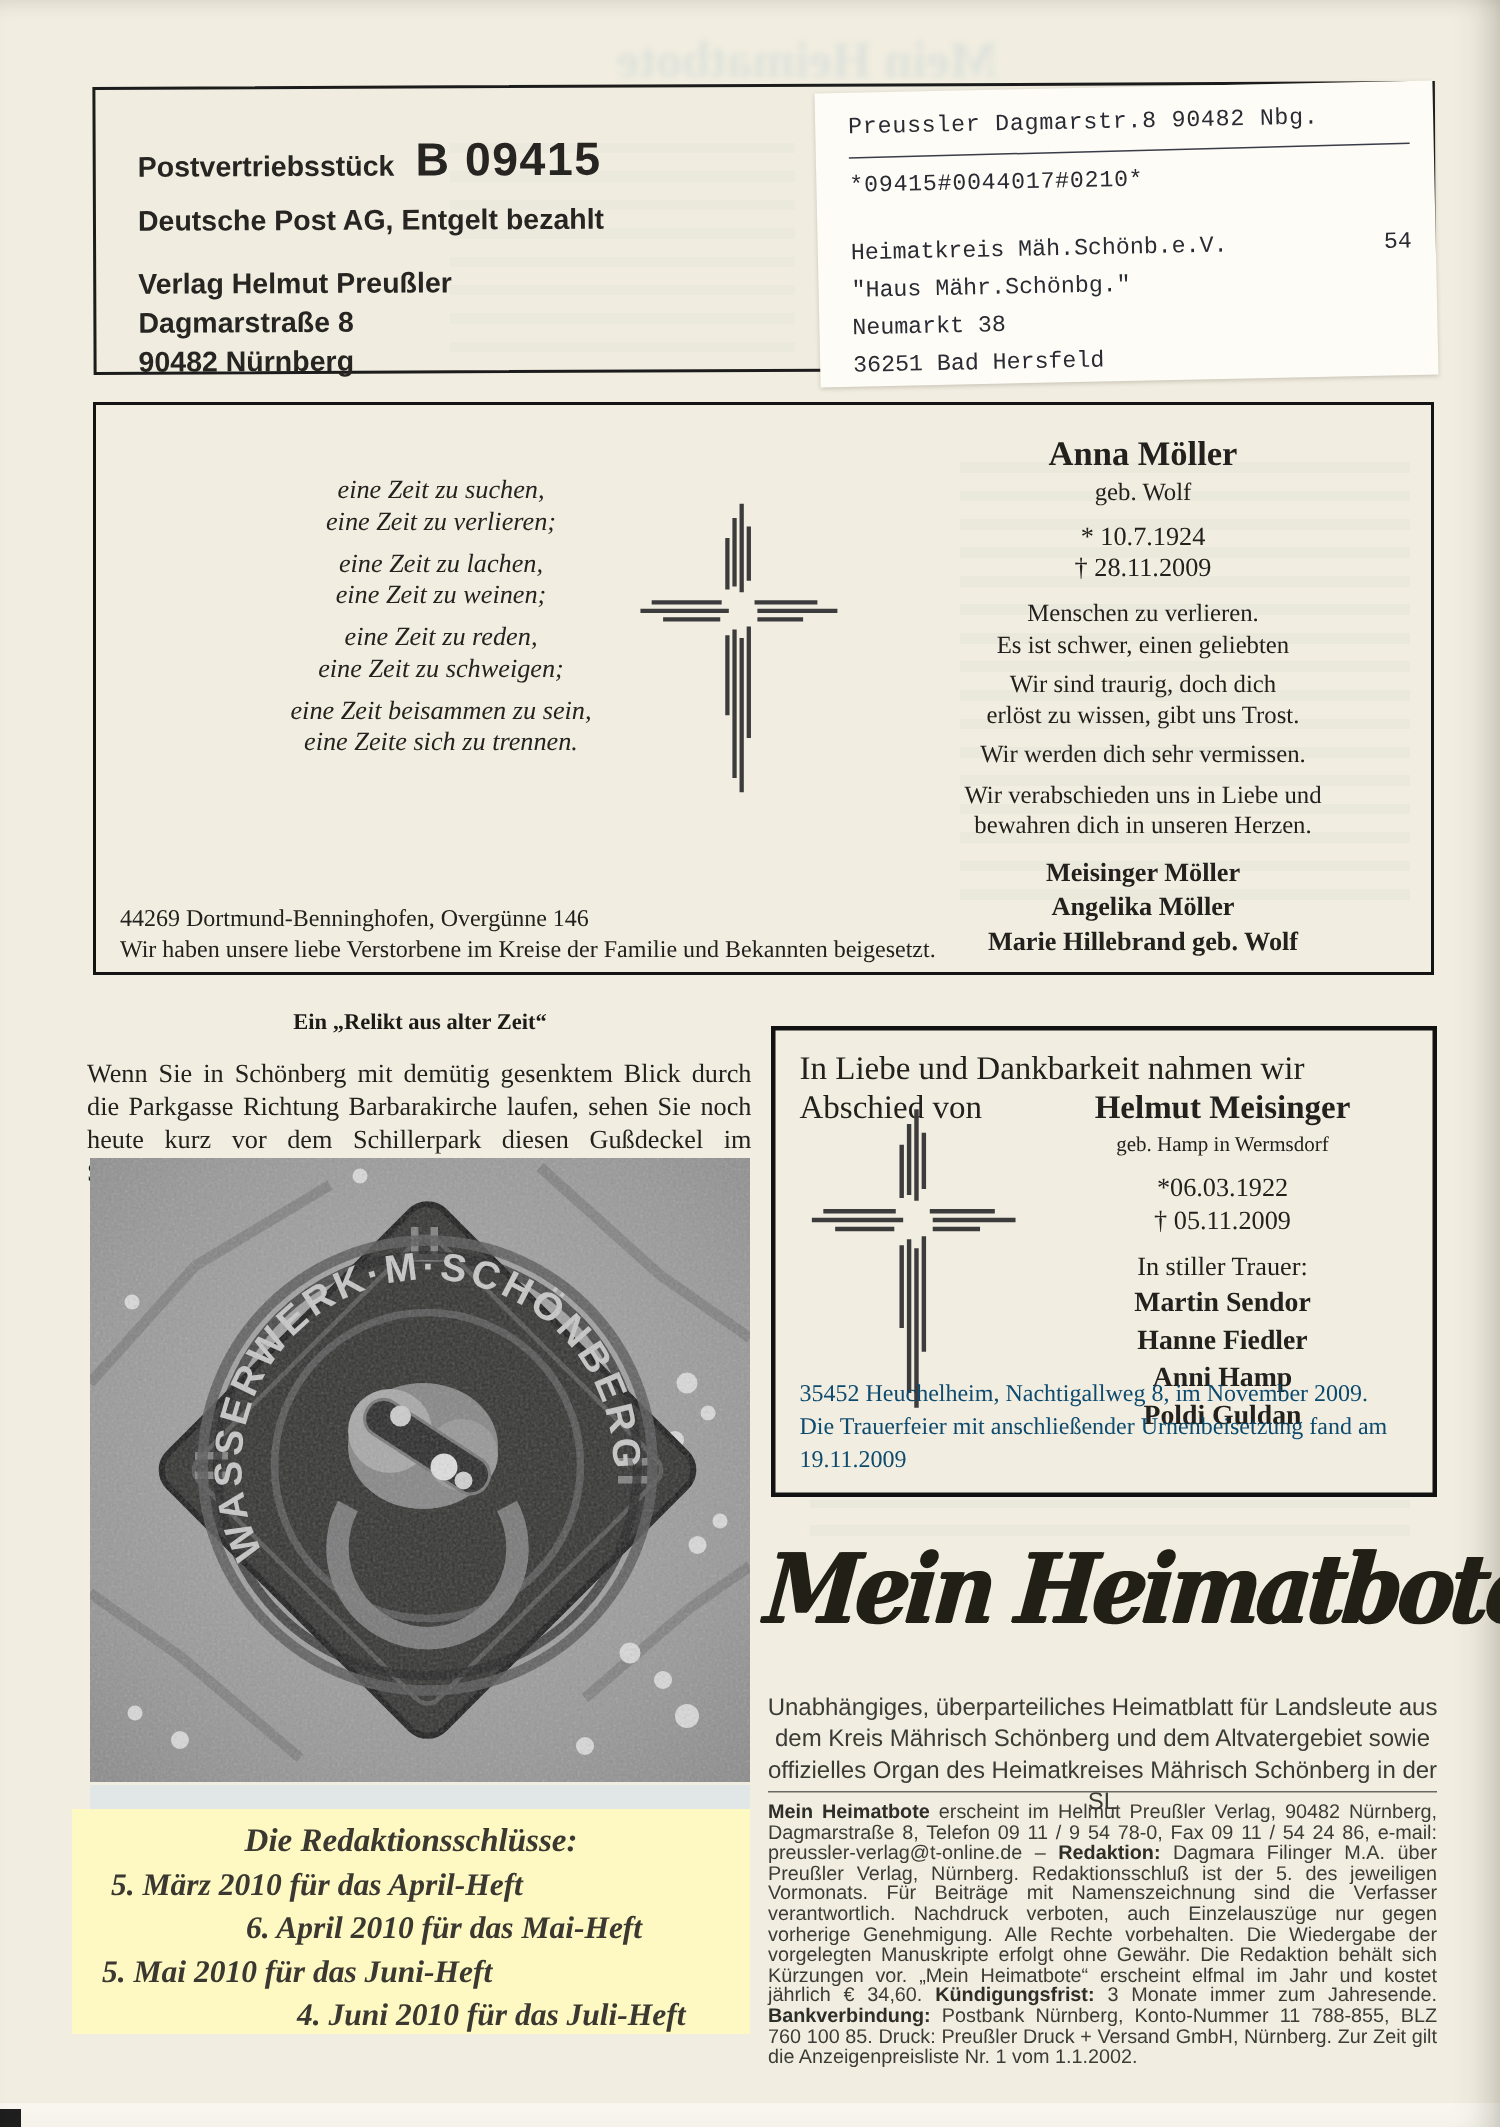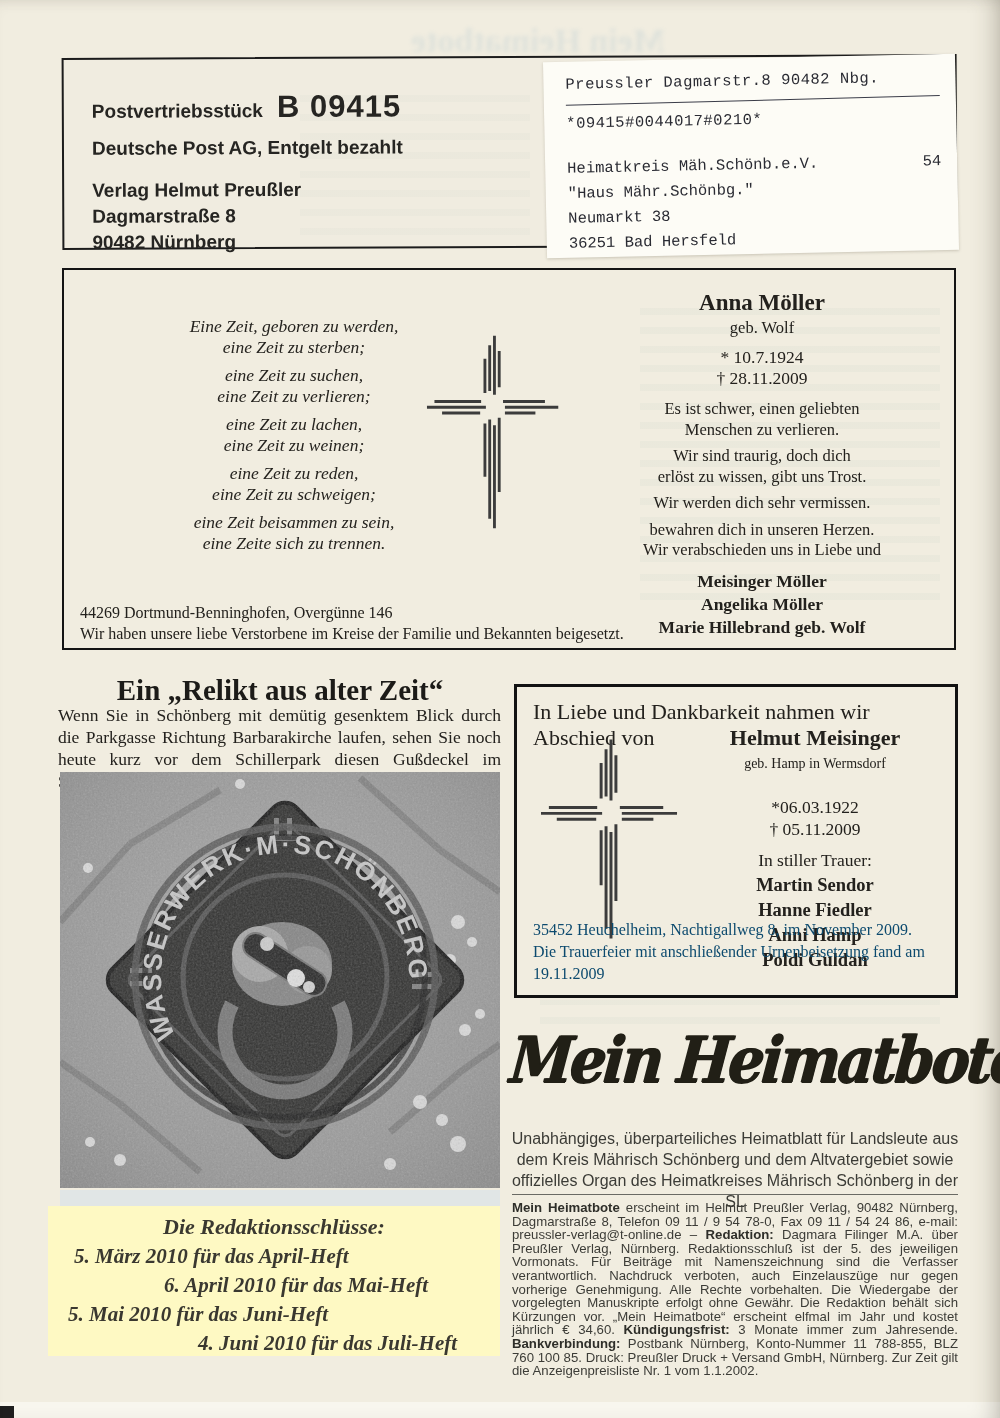--- a/index.html
+++ b/index.html
@@ -51,27 +51,27 @@
   .ob-paras{margin-top:10px;font-size:16.5px;line-height:20.5px;}
   .ob-paras .stanza{margin-bottom:6px;}
   .ob-mourners{margin-top:9px;font-weight:bold;font-size:17.5px;line-height:23px;}
   .ob-footer{position:absolute;left:16px;top:332px;font-size:16px;line-height:21px;color:#23211d;}
   .cross1{position:absolute;left:362px;top:62px;}
   .cross2{position:absolute;left:24px;top:42px;}
   .ob2-intro{position:absolute;left:16px;top:12px;font-size:22px;color:#23211d;}
   .ob2-right{position:absolute;left:170px;top:38px;width:256px;text-align:center;color:#23211d;}
   .ob2-name{font-weight:bold;font-size:22px;}
   .ob2-maiden{font-size:14px;margin-top:5px;}
-  .ob2-dates{margin-top:24px;font-size:17.5px;line-height:22px;}
+  .ob2-dates{margin-top:8px;font-size:17.5px;line-height:22px;}
   .ob2-trauer{margin-top:10px;font-size:17.5px;}
   .ob2-mourners{font-weight:bold;font-size:18.5px;line-height:25px;margin-top:2px;}
   .ob2-footer{position:absolute;left:16px;top:232px;font-size:16px;line-height:22px;color:#0c4a6e;}
 
   
-  .art-title{left:60px;top:674px;width:440px;text-align:center;font-weight:bold;font-size:29px;color:#1c1b18;}
+  .art-title{left:60px;top:674px;width:440px;text-align:center;font-weight:bold;font-size:15px;color:#1c1b18;}
   .art-body{left:58px;top:704px;width:443px;font-size:17.5px;line-height:22px;text-align:justify;color:#23211d;}
   .photo{left:60px;top:772px;width:440px;height:416px;background:#9d9d9d;}
 
   
   .dl-strip{left:60px;top:1190px;width:440px;height:18px;background:#e1e6e6;}
   .dl-box{left:48px;top:1206px;width:452px;height:150px;background:#fef9c3;
           font-weight:bold;font-style:italic;color:#3a3830;}
   .dl-title{text-align:center;font-size:22px;margin-top:8px;}
   .dl-items{font-size:21px;line-height:29px;margin-top:2px;}
   .dl-items .ln:nth-child(1){margin-left:26px;}
@@ -156,24 +156,20 @@
             <div class="ln">36251 Bad Hersfeld</div>
           </div>
       </div>
     </div>
   </div>
 
   <div class="abs obit1">
     <div class="poem">
       <div>
           <div class="stanza">
-            <div>Eine Zeit, geboren zu werden,</div>
-            <div>eine Zeit zu sterben;</div>
-          </div>
-          <div class="stanza">
             <div>eine Zeit zu suchen,</div>
             <div>eine Zeit zu verlieren;</div>
           </div>
           <div class="stanza">
             <div>eine Zeit zu lachen,</div>
             <div>eine Zeit zu weinen;</div>
           </div>
           <div class="stanza">
             <div>eine Zeit zu reden,</div>
             <div>eine Zeit zu schweigen;</div>
@@ -189,33 +185,33 @@
       </svg>
     <div class="ob-right">
       <div class="ob-name">Anna Möller</div>
       <div class="ob-maiden">geb. Wolf</div>
       <div class="ob-dates">
         <div>* 10.7.1924</div>
         <div>† 28.11.2009</div>
       </div>
       <div class="ob-paras">
           <div class="stanza">
+            <div>Menschen zu verlieren.</div>
             <div>Es ist schwer, einen geliebten</div>
-            <div>Menschen zu verlieren.</div>
           </div>
           <div class="stanza">
             <div>Wir sind traurig, doch dich</div>
             <div>erlöst zu wissen, gibt uns Trost.</div>
           </div>
           <div class="stanza">
             <div>Wir werden dich sehr vermissen.</div>
           </div>
           <div class="stanza">
+            <div>Wir verabschieden uns in Liebe und</div>
             <div>bewahren dich in unseren Herzen.</div>
-            <div>Wir verabschieden uns in Liebe und</div>
           </div>
         </div>
       <div class="ob-mourners">
           <div class="ln">Meisinger Möller</div>
           <div class="ln">Angelika Möller</div>
           <div class="ln">Marie Hillebrand geb. Wolf</div>
         </div>
     </div>
     <div class="ob-footer">
         <div class="ln">44269 Dortmund-Benninghofen, Overgünne 146</div>

